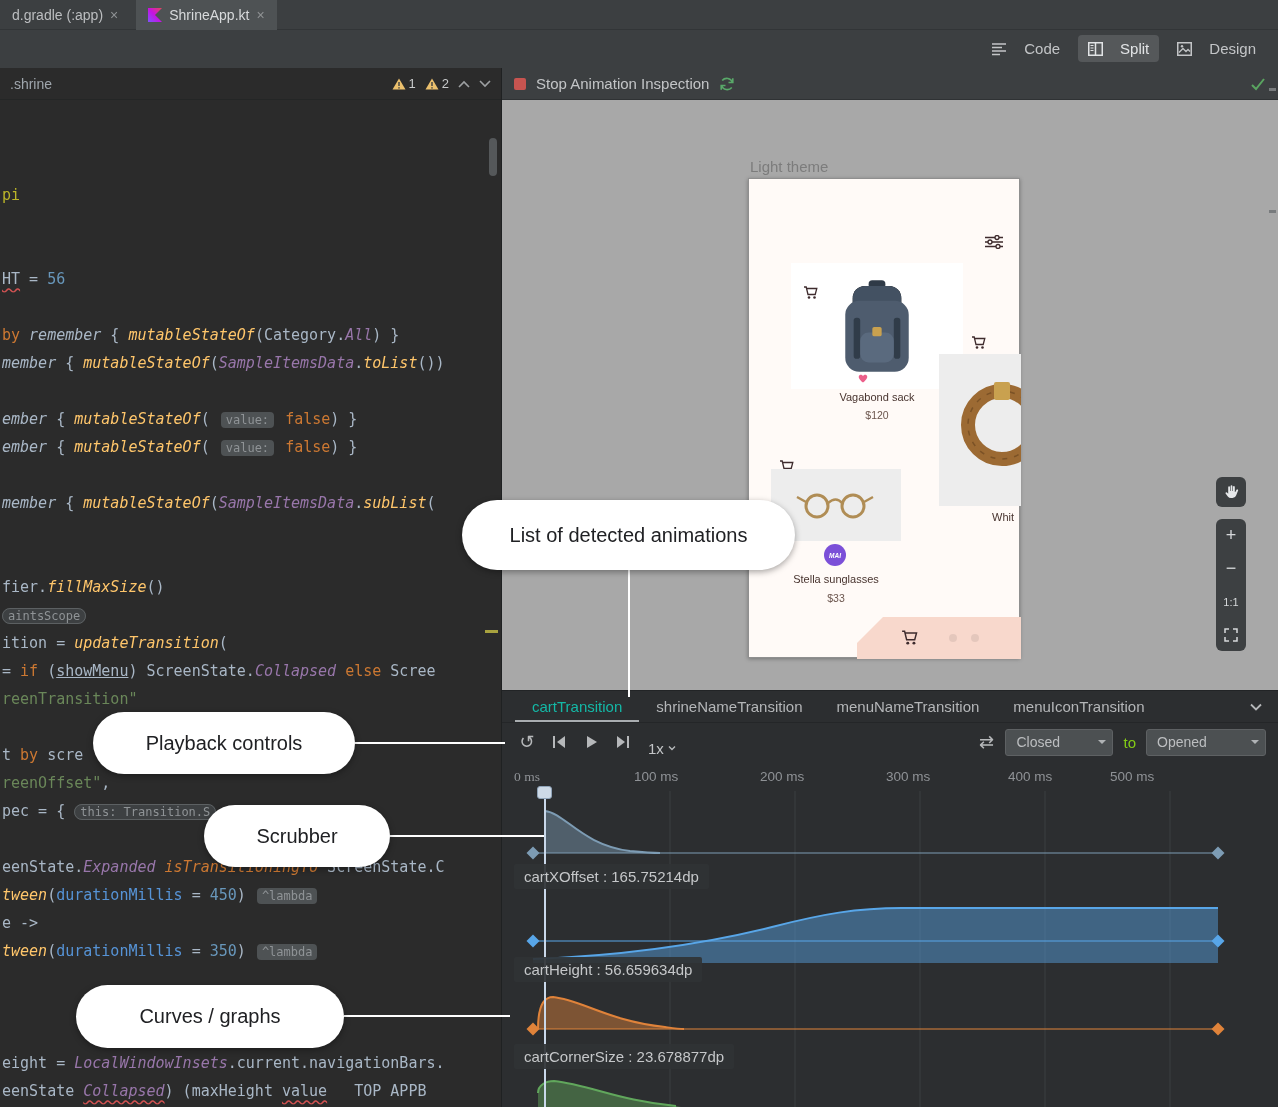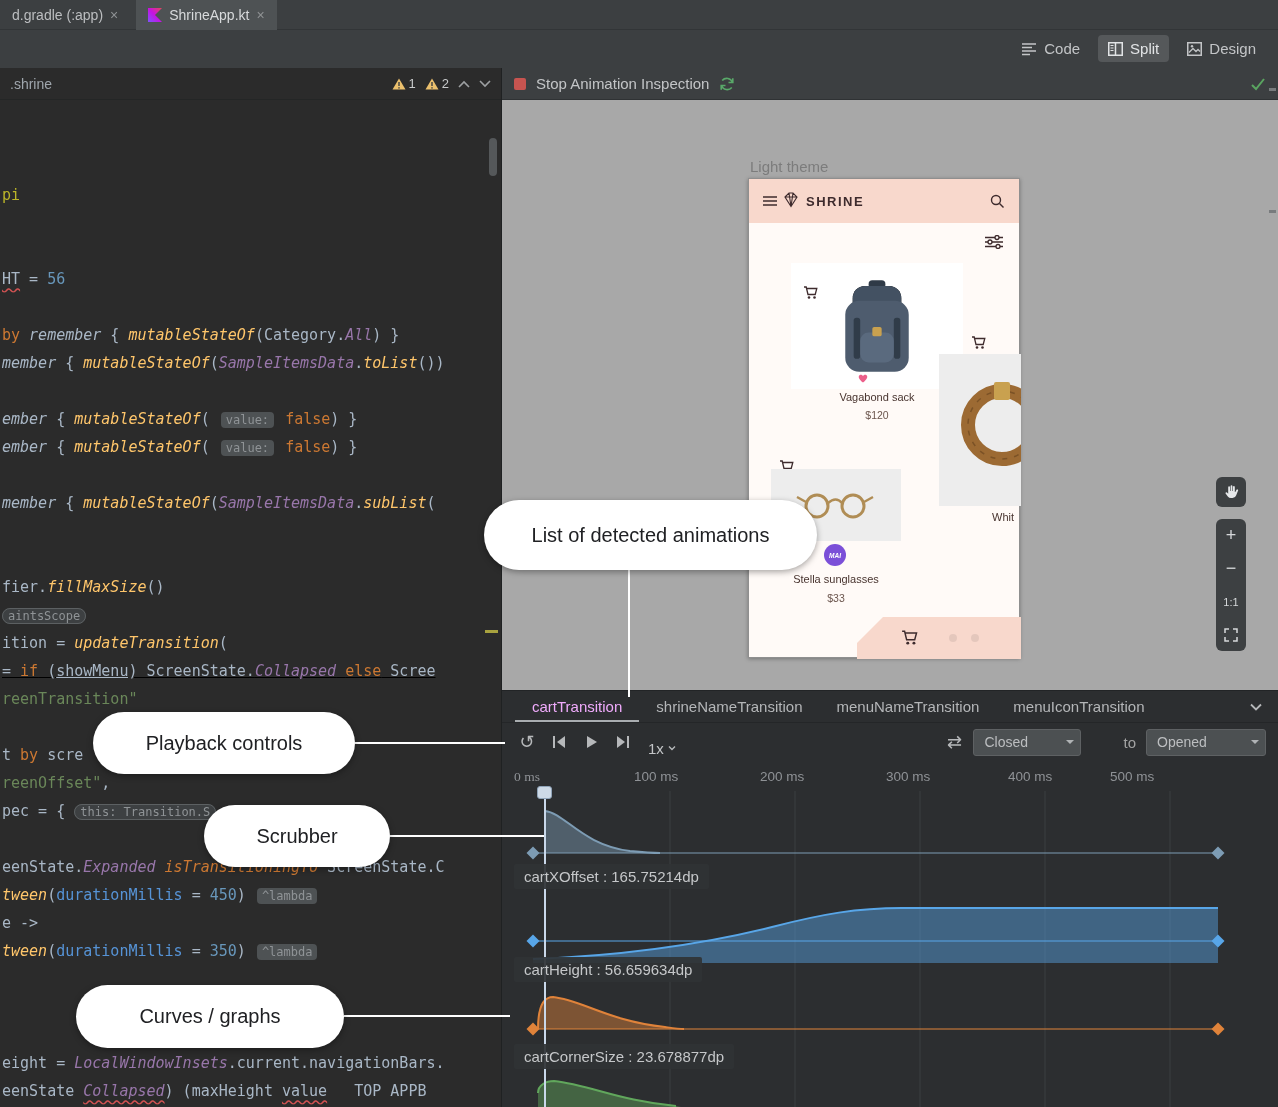--- a/index.html
+++ b/index.html
@@ -9,21 +9,21 @@
 
   
   .tabbar { position:absolute; left:0; top:0; right:0; height:30px; background:#3c3f41; border-bottom:1px solid #323537; display:flex; }
   .tab { display:flex; align-items:center; gap:7px; padding:0 12px; font-size:14px; color:#bcbec0; height:30px; }
   .tab.active { background:#4e5254; color:#d8dadc; margin-left:6px; }
   .tab .close { color:#8f9294; font-size:14px; line-height:1; }
 
   
   .toolbar { position:absolute; left:0; top:31px; right:0; height:37px; background:#3c3f41; }
   .view-modes { position:absolute; right:12px; top:4px; display:flex; gap:8px; align-items:center; }
-  .vm { display:flex; gap:7px; align-items:center; color:#c3c5c7; font-size:15px; padding:5px 10px; border-radius:4px; }
+  .vm { display:flex; gap:17px; align-items:center; color:#c3c5c7; font-size:15px; padding:5px 10px; border-radius:4px; }
   .vm.active { background:#55585a; color:#e2e4e6; }
 
   
   #editor { position:absolute; left:0; top:68px; width:502px; bottom:0; background:#2b2b2b; border-right:1px solid #1f2122; }
   .breadcrumb-bar { position:absolute; left:0; top:0; right:0; height:32px; display:flex; align-items:center; padding:0 10px; color:#9fa6ad; font-size:14px; border-bottom:1px solid #242626; }
   .inspect-widget { margin-left:auto; display:flex; align-items:center; gap:9px; }
   .warn-group { display:flex; align-items:center; gap:3px; color:#c8cacb; font-size:13px; }
   #code-lines { position:absolute; left:0; top:32px; right:0; bottom:0; overflow:hidden; font-family:"DejaVu Sans Mono", monospace; font-size:15px; }
   .code-line { position:absolute; left:2px; height:20px; line-height:20px; white-space:pre; }
   .plain { color:#a9b7c6; }
@@ -66,30 +66,30 @@
   
   .zoom-btn { position:absolute; background:#3d4042; border-radius:6px; display:flex; align-items:center; justify-content:center; color:#d6d8da; }
   .zoom-group { position:absolute; left:714px; top:419px; width:30px; height:132px; background:#3d4042; border-radius:6px; display:flex; flex-direction:column; }
   .zoom-cell { height:33px; display:flex; align-items:center; justify-content:center; color:#d6d8da; font-size:18px; }
   .zoom-cell.ratio { font-size:11px; }
 
   
   #timeline { position:absolute; left:0; top:622px; right:0; bottom:0; background:#2c2e30; border-top:1px solid #222426; }
   .t-tabs { position:absolute; left:0; top:0; right:0; height:32px; display:flex; padding-left:13px; border-bottom:1px solid #242628; }
   .t-tab { display:flex; align-items:center; padding:0 17px; font-size:15px; color:#b4b6b8; }
-  .t-tab.selected { color:#f0abfc; box-shadow:inset 0 -2px 0 #a9adb0; }
+  .t-tab.selected { color:#14b8a6; box-shadow:inset 0 -2px 0 #a9adb0; }
   .t-tabs-chevron { position:absolute; right:16px; top:12px; }
   .t-controls { position:absolute; left:0; top:32px; right:0; height:38px; display:flex; align-items:center; gap:6px; padding:0 12px; }
   .tbtn { width:26px; height:26px; display:flex; align-items:center; justify-content:center; color:#b6b8ba; font-size:18px; }
   .speed { display:flex; align-items:center; gap:4px; color:#c3c5c7; font-size:15px; padding:0 6px;margin-top:12px; }
   .combo { height:27px; background:#4c5052; border:1px solid #5e6163; border-radius:3px; display:flex; align-items:center; color:#bcbec0; font-size:14px; }
   .combo .val { padding:0 10px; flex:1; }
   .combo .arrow { width:20px; display:flex; align-items:center; justify-content:center; }
   .tri-down { width:0; height:0; border:4px solid transparent; border-top-color:#b0b3b5; margin-top:4px; }
-  .to-label { color:#a3a3a3; font-size:15px; padding:0 4px;margin-left:32px; }
+  .to-label { color:#84cc16; font-size:15px; padding:0 4px; }
   .t-ruler { position:absolute; left:0; top:70px; right:0; height:30px; }
   .t-ruler span { position:absolute; top:8px; color:#8f9296; font-size:13.5px; }
   #curves-svg { position:absolute; left:0; top:70px; }
   .ar { fill-opacity:.45; }
   .tp { fill:none; stroke-width:2; }
   .ln { stroke-width:1.2; }
   .curve-chip { position:absolute; background:rgba(48,51,53,.92); color:#c5c7c9; font-size:15px; padding:4px 10px; border-radius:2px; z-index:6; }
   .scrubber-line { position:absolute; left:42px; top:97px; width:2px; height:320px; background:#c9d8ea; z-index:5; }
   .scrubber-handle { position:absolute; left:35px; top:95px; width:15px; height:13px; background:#cdd9e6; border:1px solid #8fa3b8; border-radius:3px; z-index:5; }
 
@@ -185,21 +185,21 @@
         <div class="code-line" style="top: 85px;"><span class="anno">pi</span></div>
         <div class="code-line" style="top: 169px;"><span class="plain errline">HT</span><span class="plain"> = </span><span class="num">56</span></div>
         <div class="code-line" style="top: 225px;"><span class="kw">by </span><span class="it">remember</span><span class="plain"> { </span><span class="fn">mutableStateOf</span><span class="plain">(Category.</span><span class="obj">All</span><span class="plain">) }</span></div>
         <div class="code-line" style="top: 253px;"><span class="it">member</span><span class="plain"> { </span><span class="fn">mutableStateOf</span><span class="plain">(</span><span class="obj">SampleItemsData</span><span class="plain">.</span><span class="fn">toList</span><span class="plain">())</span></div>
         <div class="code-line" style="top: 309px;"><span class="it">ember</span><span class="plain"> { </span><span class="fn">mutableStateOf</span><span class="plain">( </span><span class="chip">value:</span><span class="plain"> </span><span class="kw">false</span><span class="plain">) }</span></div>
         <div class="code-line" style="top: 337px;"><span class="it">ember</span><span class="plain"> { </span><span class="fn">mutableStateOf</span><span class="plain">( </span><span class="chip">value:</span><span class="plain"> </span><span class="kw">false</span><span class="plain">) }</span></div>
         <div class="code-line" style="top: 393px;"><span class="it">member</span><span class="plain"> { </span><span class="fn">mutableStateOf</span><span class="plain">(</span><span class="obj">SampleItemsData</span><span class="plain">.</span><span class="fn">subList</span><span class="plain">(</span></div>
         <div class="code-line" style="top: 477px;"><span class="plain">fier.</span><span class="fn">fillMaxSize</span><span class="plain">()</span></div>
         <div class="code-line" style="top: 505px;"><span class="chipb">aintsScope</span></div>
         <div class="code-line" style="top: 533px;"><span class="plain">ition = </span><span class="fn">updateTransition</span><span class="plain">(</span></div>
-        <div class="code-line" style="top: 561px; text-decoration: underline;"><span class="plain">= </span><span class="kw">if</span><span class="plain"> (</span><span class="link">showMenu</span><span class="plain">) ScreenState.</span><span class="obj">Collapsed</span><span class="plain"> </span><span class="kw">else</span><span class="plain"> Scree</span></div>
+        <div class="code-line" style="top: 561px;"><span class="plain">= </span><span class="kw">if</span><span class="plain"> (</span><span class="link">showMenu</span><span class="plain">) ScreenState.</span><span class="obj">Collapsed</span><span class="plain"> </span><span class="kw">else</span><span class="plain"> Scree</span></div>
         <div class="code-line" style="top: 589px;"><span class="str">reenTransition"</span></div>
         <div class="code-line" style="top: 645px;"><span class="plain">t </span><span class="kw">by</span><span class="plain"> scre</span></div>
         <div class="code-line" style="top: 673px;"><span class="str">reenOffset"</span><span class="plain">,</span></div>
         <div class="code-line" style="top: 701px;"><span class="plain">pec = { </span><span class="chipb">this: Transition.S</span></div>
         <div class="code-line" style="top: 757px;"><span class="plain">eenState.</span><span class="obj">Expanded</span><span class="plain"> </span><span class="kwit">isTransitioningTo</span><span class="plain"> ScreenState.C</span></div>
         <div class="code-line" style="top: 785px;"><span class="fn">tween</span><span class="plain">(</span><span class="narg">durationMillis</span><span class="plain"> = </span><span class="num">450</span><span class="plain">) </span><span class="chip">^lambda</span></div>
         <div class="code-line" style="top: 813px;"><span class="plain">e -&gt;</span></div>
         <div class="code-line" style="top: 841px;"><span class="fn">tween</span><span class="plain">(</span><span class="narg">durationMillis</span><span class="plain"> = </span><span class="num">350</span><span class="plain">) </span><span class="chip">^lambda</span></div>
         <div class="code-line" style="top: 953px;"><span class="plain">eight = </span><span class="obj">LocalWindowInsets</span><span class="plain">.current.navigationBars.</span></div>
         <div class="code-line" style="top: 981px;"><span class="plain">eenState </span><span class="obj errline">Collapsed</span><span class="plain">) (maxHeight </span><span class="plain errline">value</span><span class="plain">   TOP APPB</span></div>
@@ -221,33 +221,20 @@
       <span style="flex:1"></span>
       <svg width="16" height="14">
           <path d="M2 8 L6 12 L14 2" fill="none" stroke="#5aa560" stroke-width="2"></path>
         </svg>
     </div>
 
     <div class="canvas">
       <div class="canvas-label">Light theme</div>
 
       <div class="phone">
-        <div class="ph-header">
-          <svg style="position:absolute;left:14px;top:17px" width="14" height="10">
-              <path d="M0 1 h14 M0 5 h14 M0 9 h14" stroke="#3e2b2d" stroke-width="1.4"></path>
-            </svg>
-          <svg style="position:absolute;left:33px;top:13px" width="18" height="16" viewBox="0 0 18 16">
-              <path d="M3 5 L7 1 H11 L15 5 L9 14.5 Z M3 5 H15 M7 1 L9 14.5 L11 1" fill="none" stroke="#3e2b2d" stroke-width="1.1"></path>
-            </svg>
-          <span class="ph-brand">SHRINE</span>
-          <svg style="position:absolute;right:14px;top:14px" width="16" height="16" viewBox="0 0 16 16">
-              <circle cx="7" cy="7" r="4.5" fill="none" stroke="#3e2b2d" stroke-width="1.4"></circle>
-              <path d="M10.5 10.5 L14.5 14.5" stroke="#3e2b2d" stroke-width="1.4"></path>
-            </svg>
-        </div>
 
         <svg style="position:absolute;left:236px;top:56px" width="18" height="14" viewBox="0 0 18 14">
             <path d="M0 2.5 h18 M0 7 h18 M0 11.5 h18" stroke="#3e2b2d" stroke-width="1.3"></path>
             <circle cx="12" cy="2.5" r="2" fill="#fffaf7" stroke="#3e2b2d" stroke-width="1.3"></circle>
             <circle cx="5" cy="7" r="2" fill="#fffaf7" stroke="#3e2b2d" stroke-width="1.3"></circle>
             <circle cx="13" cy="11.5" r="2" fill="#fffaf7" stroke="#3e2b2d" stroke-width="1.3"></circle>
           </svg>
 
         <div class="p-card" style="left:42px;top:84px;width:172px;height:126px;background:#ffffff">
           <svg style="position:absolute;left:44px;top:12px" width="84" height="104" viewBox="0 0 90 104">
@@ -438,18 +425,18 @@
   </div>
 
   <div class="stripe-mark" style="top:88px"></div>
   <div class="stripe-mark" style="top:210px"></div>
 
   <div class="connector" style="left:628px;top:570px;width:2px;height:127px"></div>
   <div class="connector" style="left:355px;top:742px;width:150px;height:2px"></div>
   <div class="connector" style="left:390px;top:835px;width:154px;height:2px"></div>
   <div class="connector" style="left:344px;top:1015px;width:166px;height:2px"></div>
 
-  <div class="callout" style="left:484px;top:500px;width:333px;height:70px">List of detected animations</div>
+  <div class="callout" style="left:462px;top:500px;width:333px;height:70px">List of detected animations</div>
   <div class="callout" style="left:93px;top:712px;width:262px;height:62px">Playback controls</div>
   <div class="callout" style="left:76px;top:985px;width:268px;height:63px">Curves / graphs</div>
   <div class="callout" style="left:204px;top:805px;width:186px;height:62px">Scrubber</div>
 
 </div>
 
 </body></html>

